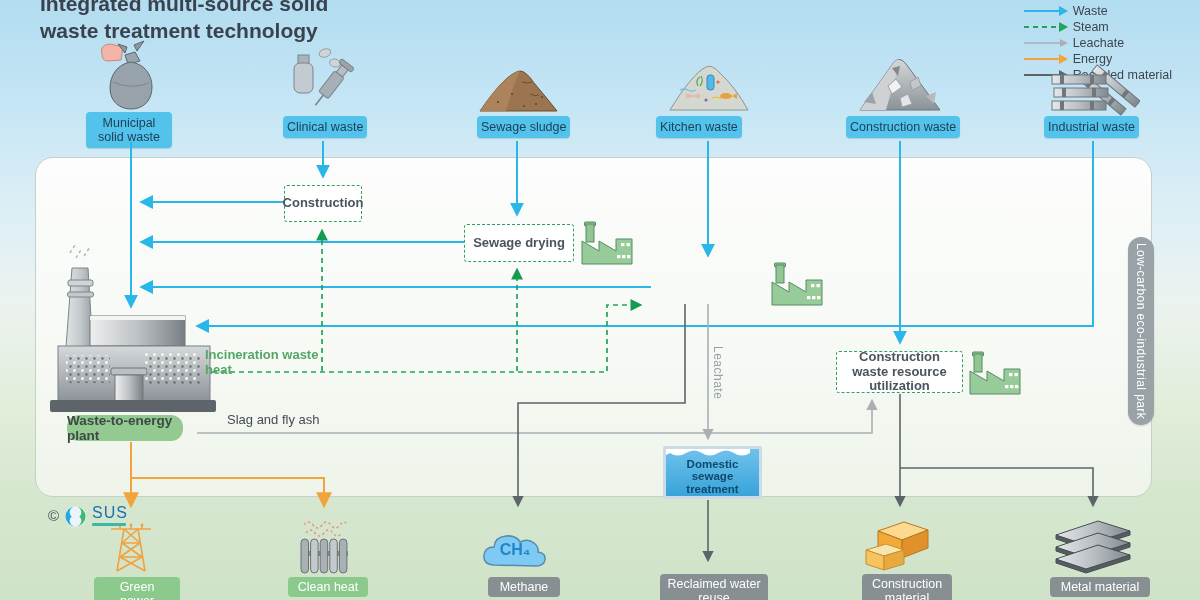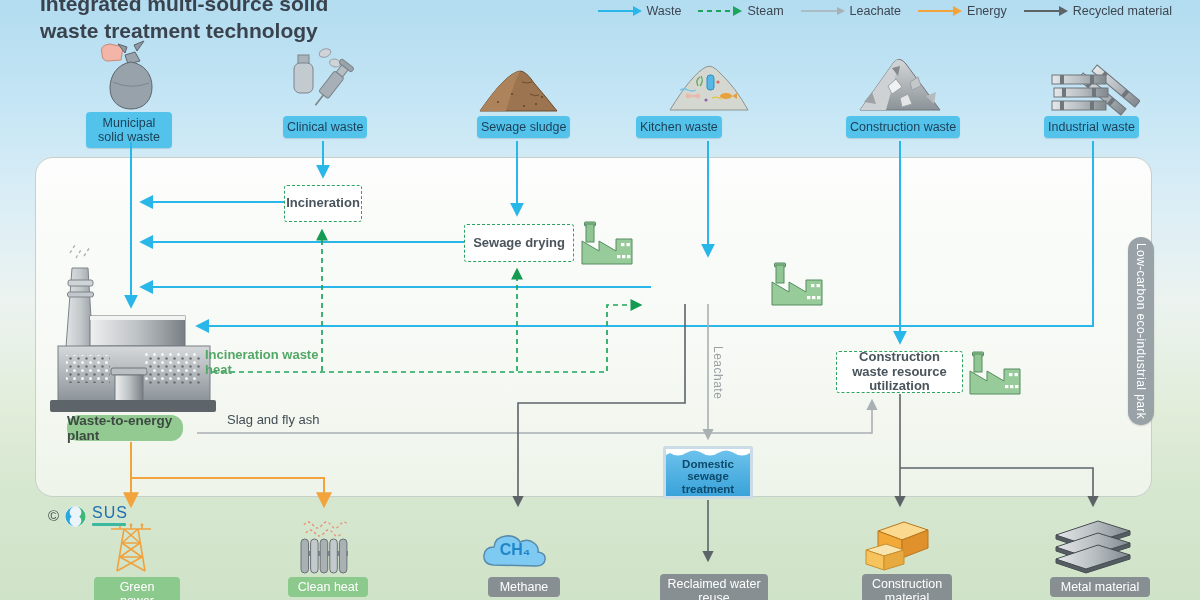--- a/index.html
+++ b/index.html
@@ -5,21 +5,21 @@
   html,body{margin:0;padding:0;}
   #canvas{
     position:relative;width:1200px;height:600px;overflow:hidden;
     font-family:"Liberation Sans",sans-serif;
     background:linear-gradient(180deg,#b2dcf0 0%,#c6e6f5 18%,#d9edf6 32%,#ecf3f0 50%,#e2edda 68%,#d6e7cf 82%,#cfe3c8 100%);
   }
   .abs{position:absolute;}
   
   #title{left:40px;top:-10px;width:348px;font-size:21px;line-height:27px;font-weight:bold;color:#3a424d;}
   
-  #legend{right:28px;top:4px;display:flex;align-items:flex-start;gap:16px;}
+  #legend{right:28px;top:4px;display:flex;align-items:flex-start;gap:2px;flex-direction:column;}
   .lg-item{display:flex;align-items:center;gap:4px;font-size:12.5px;color:#3d4650;}
   .lg-item svg{display:block;}
   
   .src-pill{background:#53c3ec;border-radius:4px;color:#1d3e55;font-size:12.5px;font-weight:500;
     line-height:1.12;text-align:center;padding:4px 4px;box-shadow:0 1px 1px rgba(0,60,90,.15);}
   
   #panel{left:35px;top:157px;width:1115px;height:338px;border:1.5px solid #c7cfca;border-radius:18px;
     background:linear-gradient(180deg,#fcfdfc 0%,#f6f9f4 60%,#eef4ea 100%);}
   
   .proc{border:1.6px dashed #2ea35f;border-radius:3px;background:rgba(255,255,255,.88);
@@ -30,21 +30,21 @@
   #lbl-slag{left:227px;top:412px;color:#434c54;font-size:13px;}
   #lbl-leachate{left:711px;top:346px;writing-mode:vertical-rl;color:#9aa1a6;font-size:12px;letter-spacing:.5px;}
   
   #wte-pill{left:67px;top:415px;width:116px;height:26px;background:#92ca92;border-radius:12px;
     color:#3c4a42;font-size:13.5px;font-weight:600;display:flex;align-items:center;justify-content:center;}
   
   #park-badge{left:1128px;top:237px;width:26px;height:188px;background:#99a3a7;border-radius:13px;
     color:#fff;font-size:12px;writing-mode:vertical-rl;display:flex;align-items:center;justify-content:center;
     letter-spacing:.4px;box-shadow:0 1px 2px rgba(0,0,0,.15);}
   
-  #sewage-box{left:663px;top:446px;width:90px;height:53px;border:3px solid #ccdce6;border-radius:2px;
+  #sewage-box{left:663px;top:446px;width:99px;height:53px;border:3px solid #ccdce6;border-radius:2px;
     background:linear-gradient(180deg,#6ec2ec 0%,#39a3da 100%);box-sizing:border-box;overflow:hidden;}
   #sewage-box .wave{position:absolute;left:0;top:0;}
   #sewage-box .txt{position:relative;margin-top:9px;text-align:center;font-size:11.5px;font-weight:600;
     color:#0e4a6b;line-height:1.08;}
   
   .out-pill{border-radius:4px;color:#fff;font-size:12.5px;line-height:1.15;text-align:center;padding:3px 7px;}
   .out-green{background:#8cc98c;}
   .out-gray{background:#878f93;}
   
   #logo{left:48px;top:505px;display:flex;align-items:flex-start;gap:5px;}
@@ -198,21 +198,21 @@
         <rect x="46" y="28" width="4" height="9" fill="#6f767c"></rect>
       <rect x="6" y="41" width="54" height="9" fill="url(#gmetalH)" stroke="#6f767c"></rect>
       <rect x="14" y="41" width="4" height="9" fill="#6f767c"></rect>
         <rect x="44" y="41" width="4" height="9" fill="#6f767c"></rect>
     </g>
   </svg>
 
   <div class="abs src-pill" style="left:86px;top:112px;width:78px">Municipal solid waste</div>
   <div class="abs src-pill" style="left:283px;top:116px">Clinical waste</div>
   <div class="abs src-pill" style="left:477px;top:116px">Sewage sludge</div>
-  <div class="abs src-pill" style="left:636px;top:116px">Kitchen waste</div>
+  <div class="abs src-pill" style="left:656px;top:116px">Kitchen waste</div>
   <div class="abs src-pill" style="left:846px;top:116px">Construction waste</div>
   <div class="abs src-pill" style="left:1044px;top:116px">Industrial waste</div>
 
   <svg class="abs" style="left:0;top:0" width="1200" height="600">
     <defs>
       <marker id="m-cyan" viewBox="0 0 10 10" refX="8" refY="5" markerWidth="7" markerHeight="7" orient="auto-start-reverse">
           <path d="M0,0 L10,5 L0,10 z" fill="#29b6e8"></path>
         </marker>
       <marker id="m-green" viewBox="0 0 10 10" refX="8" refY="5" markerWidth="7" markerHeight="7" orient="auto-start-reverse">
           <path d="M0,0 L10,5 L0,10 z" fill="#159a52"></path>
@@ -292,21 +292,21 @@
     <rect x="42" y="76" width="95" height="4" fill="#f2f3f3" stroke="none"></rect>
     <rect x="10" y="106" width="152" height="56" fill="url(#gbody)" stroke="#767e84"></rect>
     <rect x="18" y="115" width="44" height="28" fill="url(#vent)"></rect>
     <rect x="96" y="112" width="56" height="32" fill="url(#vent)"></rect>
     <rect x="63" y="128" width="36" height="7" rx="2" fill="#b9bfc3" stroke="#6f777d"></rect>
     <rect x="67" y="135" width="28" height="27" fill="url(#gdrum)" stroke="#6f777d"></rect>
     <rect x="2" y="160" width="166" height="12" rx="2" fill="#5d656b"></rect>
   </svg>
 
   <div class="abs proc" style="left:284px;top:185px;width:78px;height:37px">
-    <span>Incineration</span>
+    <span>Construction</span>
   </div>
   <div class="abs proc" style="left:464px;top:224px;width:110px;height:38px">
     <span>Sewage drying</span>
   </div>
   <div class="abs proc" style="left:836px;top:351px;width:127px;height:42px">
     <span>Construction waste resource utilization</span>
   </div>
 
   <svg class="abs" style="left:579px;top:219px" width="56" height="48">
       <use href="#factory" xlink:href="#factory"></use>

